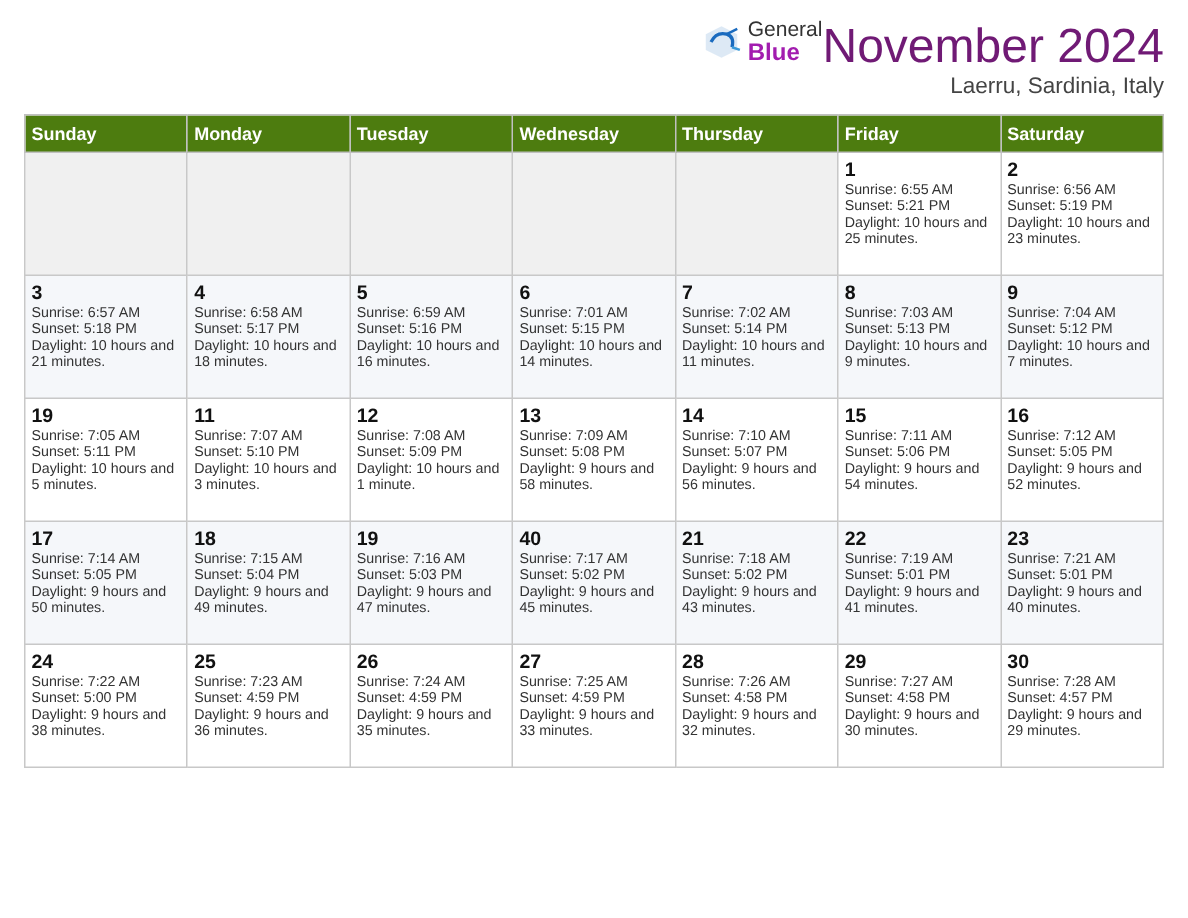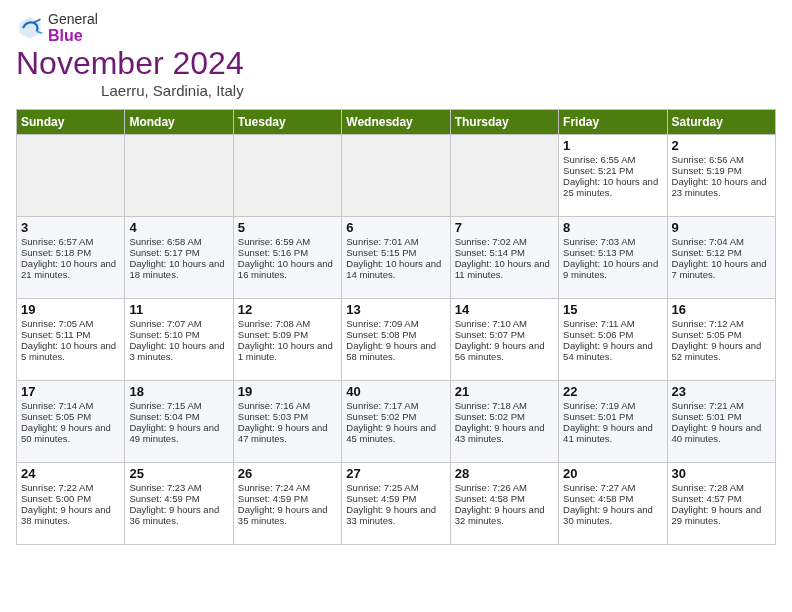--- a/index.html
+++ b/index.html
@@ -12,21 +12,20 @@
     }
     .page {
       width: 792px;
       padding: 12px 16px 8px 16px;
     }
     .header {
       display: flex;
       justify-content: flex-end;
       align-items: flex-start;
       margin-bottom: 10px;
-      flex-direction: column;
     }
     .logo {
       display: flex;
       align-items: center;
       gap: 4px;
     }
     .logo-text {
       display: flex;
       flex-direction: column;
       line-height: 1.1;
@@ -165,18 +164,18 @@
           <td><span class="day-num">21</span><span>Sunrise: 7:18 AM<br>Sunset: 5:02 PM<br>Daylight: 9 hours and 43 minutes.</span></td>
           <td><span class="day-num">22</span><span>Sunrise: 7:19 AM<br>Sunset: 5:01 PM<br>Daylight: 9 hours and 41 minutes.</span></td>
           <td><span class="day-num">23</span><span>Sunrise: 7:21 AM<br>Sunset: 5:01 PM<br>Daylight: 9 hours and 40 minutes.</span></td>
         </tr>
         <tr>
           <td><span class="day-num">24</span><span>Sunrise: 7:22 AM<br>Sunset: 5:00 PM<br>Daylight: 9 hours and 38 minutes.</span></td>
           <td><span class="day-num">25</span><span>Sunrise: 7:23 AM<br>Sunset: 4:59 PM<br>Daylight: 9 hours and 36 minutes.</span></td>
           <td><span class="day-num">26</span><span>Sunrise: 7:24 AM<br>Sunset: 4:59 PM<br>Daylight: 9 hours and 35 minutes.</span></td>
           <td><span class="day-num">27</span><span>Sunrise: 7:25 AM<br>Sunset: 4:59 PM<br>Daylight: 9 hours and 33 minutes.</span></td>
           <td><span class="day-num">28</span><span>Sunrise: 7:26 AM<br>Sunset: 4:58 PM<br>Daylight: 9 hours and 32 minutes.</span></td>
-          <td><span class="day-num">20</span><span>Sunrise: 7:27 AM<br>Sunset: 4:58 PM<br>Daylight: 9 hours and 30 minutes.</span></td>
+          <td><span class="day-num">29</span><span>Sunrise: 7:27 AM<br>Sunset: 4:58 PM<br>Daylight: 9 hours and 30 minutes.</span></td>
           <td><span class="day-num">30</span><span>Sunrise: 7:28 AM<br>Sunset: 4:57 PM<br>Daylight: 9 hours and 29 minutes.</span></td>
         </tr>
       </tbody>
   </table>
 </div>
 
 </body></html>

